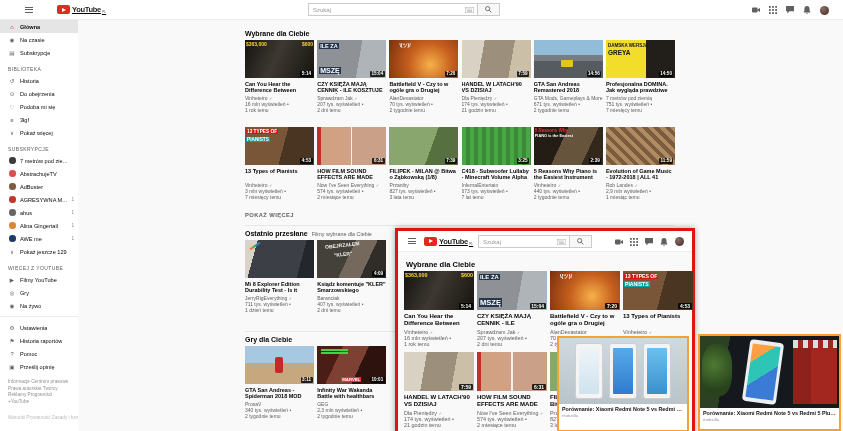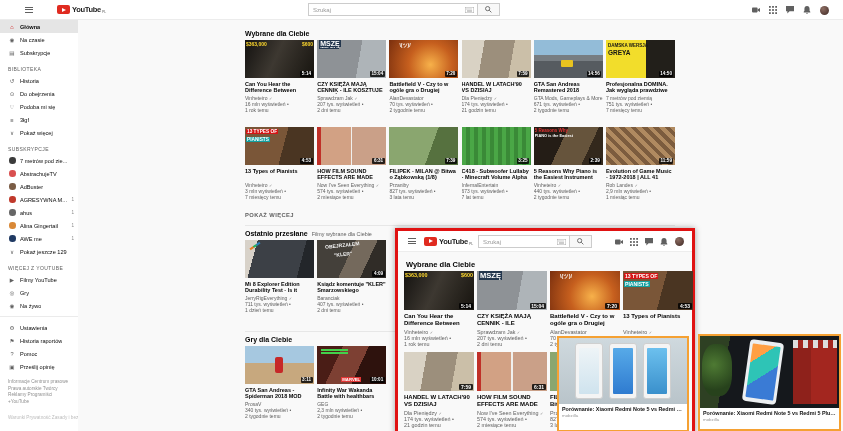--- a/index.html
+++ b/index.html
@@ -3,21 +3,21 @@
 <meta charset="utf-8">
 <style>
 *{margin:0;padding:0;box-sizing:border-box;}
 html,body{width:843px;height:431px;}
 body{position:relative;overflow:hidden;background:#f9f9f9;font-family:"Liberation Sans",sans-serif;}
 
 
 .topbar{position:absolute;left:0;top:0;width:843px;height:20px;background:#fff;border-bottom:1px solid #ececec;display:flex;align-items:center;z-index:3;}
 .burger{width:8px;height:6px;display:flex;flex-direction:column;justify-content:space-between;cursor:pointer;flex:none;}
 .burger i{height:1px;background:#606060;display:block;}
-.logo{display:flex;align-items:flex-end;cursor:pointer;flex:none;}
+.logo{display:flex;align-items:flex-end;cursor:pointer;flex:none;text-decoration:underline;}
 .logo-badge{width:13px;height:9px;background:#e02b20;border-radius:2px;position:relative;flex:none;}
 .logo-badge::after{content:"";position:absolute;left:5px;top:2.5px;border-left:4px solid #fff;border-top:2px solid transparent;border-bottom:2px solid transparent;}
 .logo-text{font-size:7.5px;font-weight:bold;color:#232323;letter-spacing:-0.3px;margin-left:2px;line-height:9px;}
 .logo-sup{font-size:3.5px;color:#606060;margin-left:1px;}
 .m-burger{margin-left:25px;}
 .m-logo{margin-left:24px;}
 .search-wrap{position:absolute;left:308px;top:3px;display:flex;height:13px;}
 .search-box{width:170px;height:13px;border:1px solid #ccc;background:#fff;display:flex;align-items:center;}
 input.sinput{border:none;outline:none;flex:1;min-width:0;font-size:6px;padding-left:4px;color:#111;background:transparent;font-family:"Liberation Sans",sans-serif;}
 input.sinput::placeholder{color:#9a9a9a;}
@@ -66,21 +66,21 @@
 .showmore{margin-top:12px;font-size:5.8px;font-weight:bold;color:#606060;letter-spacing:0.4px;cursor:pointer;}
 
 
 .ov{position:absolute;font-weight:bold;white-space:nowrap;}
 .ov:empty{display:none;}
 .t-money{background:linear-gradient(115deg,#141210 0%,#3d3831 45%,#17140f 100%);}
 .t-money .ov1{left:1px;top:1px;color:#ffd92e;font-size:1em;}
 .t-money .ov2{right:1px;top:1px;color:#ffd92e;font-size:1em;}
 .t-msza{background:linear-gradient(100deg,#8e9296 0 60%,#aeb4b8 60%);}
 .t-msza .ov1{left:2px;top:3px;color:#fff;background:#23364d;font-size:1.1em;padding:0 1px;}
-.t-msza .ov2{left:2px;top:0;color:#fff;background:#23364d;font-size:1.4em;padding:0 1px;}
+.t-msza .ov2{left:2px;top:27px;color:#fff;background:#23364d;font-size:1.4em;padding:0 1px;}
 .t-battlefield{background:radial-gradient(circle at 60% 65%,#f7b14a 0%,#c65f1e 45%,#7a2f0e 100%);}
 .t-battlefield .ov1{left:10px;top:2px;color:#fff;font-size:1em;}
 .t-handel{background:linear-gradient(100deg,#d9d2c4 0 30%,#9c8f7c 30% 70%,#cbbfa8 70%);}
 .t-gta-road{background:linear-gradient(#93bcd8 0 40%,#777d82 40% 55%,#565b60 55%);}
 .t-gta-road::after{content:"";position:absolute;left:40%;top:52%;width:17%;height:18%;background:#e8c31f;border-radius:1px;}
 .t-domina{background:linear-gradient(90deg,#f2dd2b 0 58%,#221f1a 58%);}
 .t-domina .ov1{left:2px;top:3px;color:#141414;font-size:0.9em;}
 .t-domina .ov2{left:2px;top:9px;color:#141414;font-size:1.3em;}
 .t-pianists{background:linear-gradient(105deg,#7a5638 0 55%,#4a3522 55%);}
 .t-pianists .ov1{left:1px;top:2px;background:#d41616;color:#fff;font-size:0.95em;padding:0 1px;}

